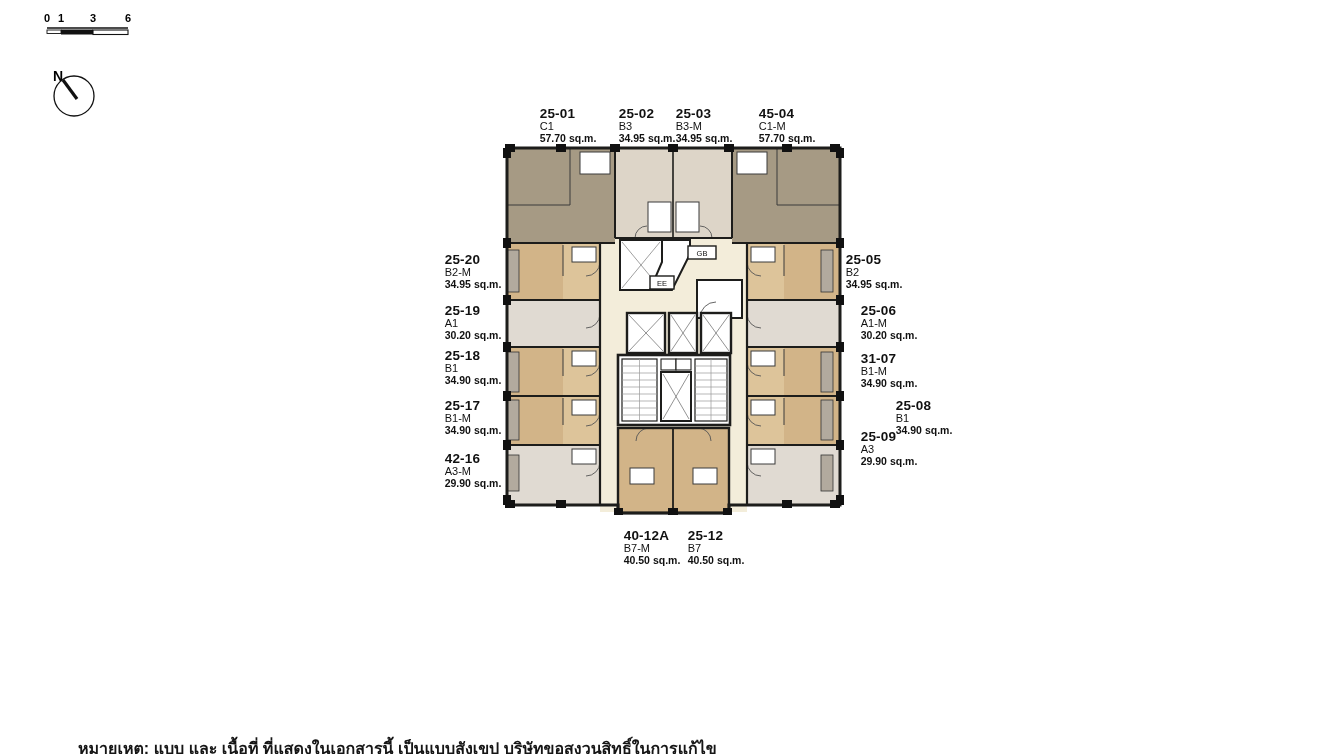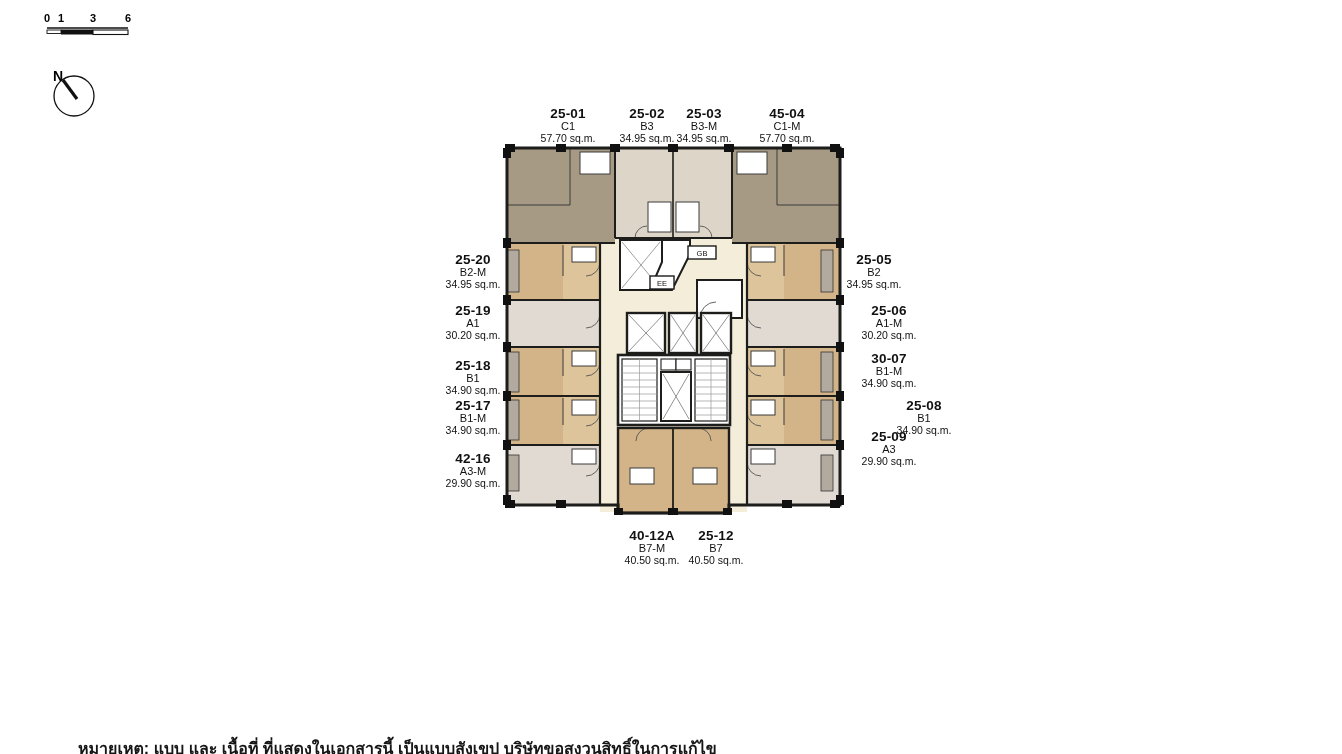--- a/index.html
+++ b/index.html
@@ -1,22 +1,22 @@
 <!DOCTYPE html>
 <html><head>
 <meta charset="utf-8">
 <style>
   html,body{margin:0;padding:0;background:#ffffff;}
   body{font-family:"Liberation Sans", sans-serif;}
   #stage{position:relative;width:1342px;height:754px;background:#ffffff;overflow:hidden;}
   #plan-svg{position:absolute;left:0;top:0;}
-  .unit-label{position:absolute;text-align:center;transform:translateX(-50%);color:#111;white-space:nowrap;}
+  .unit-label{position:absolute;text-align:left;transform:translateX(-50%);color:#111;white-space:nowrap;}
   .uid{font-weight:bold;font-size:13.5px;line-height:15px;letter-spacing:.2px;}
   .utype{font-size:11px;line-height:11.5px;}
-  .uarea{font-size:10.5px;line-height:11.5px;}
+  .uarea{font-size:10.5px;line-height:11.5px;font-weight:bold;}
   #footnote{position:absolute;left:78px;top:736px;font-size:16px;font-weight:bold;color:#161616;white-space:nowrap;}
   svg text{font-family:"Liberation Sans", sans-serif;}
 </style>
 </head>
 <body>
 
 <div id="stage">
 
 <svg id="plan-svg" width="1342" height="754" viewBox="0 0 1342 754">
   <defs>
@@ -267,21 +267,21 @@
 <div class="unit-label" style="left:473px;top:252px">
   <div class="uid">25-20</div>
   <div class="utype">B2-M</div>
   <div class="uarea">34.95 sq.m.</div>
 </div>
 <div class="unit-label" style="left:473px;top:303px">
   <div class="uid">25-19</div>
   <div class="utype">A1</div>
   <div class="uarea">30.20 sq.m.</div>
 </div>
-<div class="unit-label" style="left:473px;top:358px">
+<div class="unit-label" style="left:473px;top:348px">
   <div class="uid">25-18</div>
   <div class="utype">B1</div>
   <div class="uarea">34.90 sq.m.</div>
 </div>
 <div class="unit-label" style="left:473px;top:398px">
   <div class="uid">25-17</div>
   <div class="utype">B1-M</div>
   <div class="uarea">34.90 sq.m.</div>
 </div>
 <div class="unit-label" style="left:473px;top:451px">
@@ -294,21 +294,21 @@
   <div class="uid">25-05</div>
   <div class="utype">B2</div>
   <div class="uarea">34.95 sq.m.</div>
 </div>
 <div class="unit-label" style="left:889px;top:303px">
   <div class="uid">25-06</div>
   <div class="utype">A1-M</div>
   <div class="uarea">30.20 sq.m.</div>
 </div>
 <div class="unit-label" style="left:889px;top:351px">
-  <div class="uid">30-07</div>
+  <div class="uid">31-07</div>
   <div class="utype">B1-M</div>
   <div class="uarea">34.90 sq.m.</div>
 </div>
 <div class="unit-label" style="left:924px;top:398px">
   <div class="uid">25-08</div>
   <div class="utype">B1</div>
   <div class="uarea">34.90 sq.m.</div>
 </div>
 <div class="unit-label" style="left:889px;top:429px">
   <div class="uid">25-09</div>

